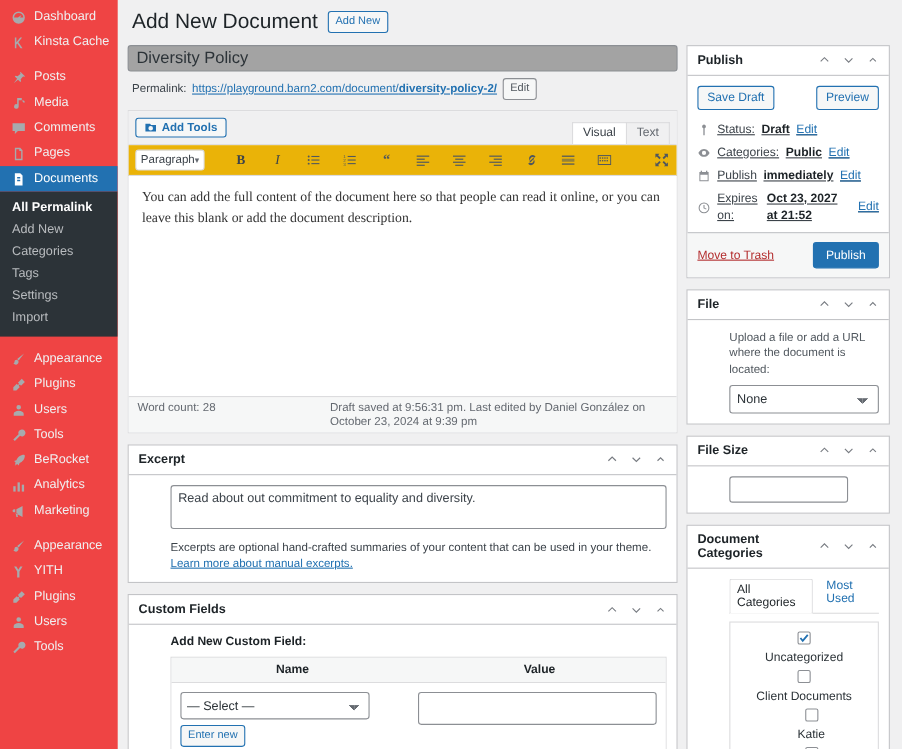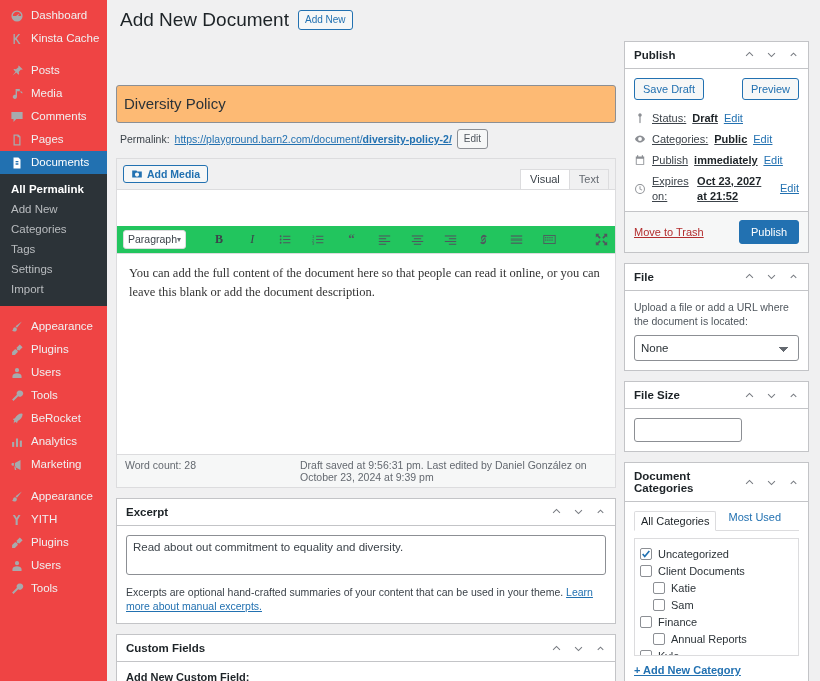--- a/index.html
+++ b/index.html
@@ -46,47 +46,45 @@
   }
   .btn.small { font-size:10px; padding:1px 6px; }
   .btn.gray { border-color:#8c8f94; color:#50575e; }
 
   .columns { display:flex; gap:8px; align-items:flex-start; }
   .col-main { width:500px; }
   .col-side { width:185px; }
 
   
   .title-input {
-    width:100%; height:38px; border:1px solid #8c8f94; background:#fdba74; border-radius:3px;
+    width:100%; height:24px; border:1px solid #8c8f94; background:#a3a3a3; border-radius:3px;
     font-size:15px; color:#2c3338; padding:0 7px; font-family:"Liberation Sans", sans-serif;
     outline:none;
-    margin-top:44px;
   }
   .permalink-row { display:flex; align-items:center; gap:5px; margin:6px 0 9px 4px; font-size:10.5px; color:#3c434a; }
   .permalink-row a { color:#2271b1; text-decoration:underline; }
   .permalink-row a b { font-weight:bold; }
 
   
   .editor-wrap { background:#fff; border:1px solid #dcdcde; }
   .media-bar { display:flex; align-items:flex-end; justify-content:space-between; padding:6px 6px 0 6px; background:#f0f0f1; border-bottom:1px solid #dcdcde; }
   .addmedia {
     display:inline-flex; align-items:center; gap:4px; border:1px solid #2271b1; background:#f6f7f7;
     color:#2271b1; border-radius:3px; font-size:10.5px; padding:2px 7px; margin-bottom:6px; cursor:pointer; font-weight:600;
   }
   .addmedia svg { width:12px; height:12px; fill:#2271b1; }
   .vt-tabs { display:flex; gap:0; }
   .vt-tab {
     border:1px solid #dcdcde; border-bottom:none; background:#f0f0f1; color:#646970;
     font-size:11px; padding:3px 9px 4px 9px; cursor:pointer; margin-left:-1px;
   }
   .vt-tab.active { background:#fff; color:#3c434a; position:relative; z-index:2; }
   .tool-bar {
-    display:flex; align-items:center; gap:19px; padding:4px 6px; background:#22c55e;
+    display:flex; align-items:center; gap:19px; padding:4px 6px; background:#eab308;
     border-bottom:1px solid #dcdcde;
-    margin-top:36px;
   }
   .sel-para {
     display:inline-flex; align-items:center; justify-content:space-between; width:72px;
     border:1px solid #dcdcde; background:#fff; border-radius:3px; font-size:10.5px; color:#3c434a;
     padding:1px 4px; height:19px; margin-right:7px; cursor:pointer;
   }
   .sel-para .car { font-size:8px; color:#646970; }
   .tbtn { width:19px; height:19px; display:inline-flex; align-items:center; justify-content:center; cursor:pointer; }
   .tbtn svg { fill:#50575e; }
   .tbtn.b { font-weight:bold; font-size:12px; color:#3c434a; font-family:"Liberation Serif", serif; }
@@ -107,21 +105,21 @@
   
   .postbox { background:#fff; border:1px solid #c3c4c7; margin-top:10px; }
   .postbox-head {
     display:flex; align-items:center; justify-content:space-between;
     padding:7px 9px; border-bottom:1px solid #c3c4c7;
   }
   .postbox-title { font-size:11.5px; font-weight:bold; color:#1d2327; }
   .handle-icons { display:flex; align-items:center; gap:11px; color:#787c82; }
   .handle-icons span { cursor:pointer; display:inline-flex; }
   .handle-icons svg { width:11px; height:11px; stroke:#787c82; fill:none; stroke-width:1.5; }
-  .postbox-body { padding:9px; }
+  .postbox-body { padding:9px;margin-left:29px; }
 
   textarea.excerpt {
     width:100%; height:40px; border:1px solid #8c8f94; border-radius:3px; resize:none;
     font-family:"Liberation Sans", sans-serif; font-size:11.5px; color:#3c434a; padding:5px 6px; outline:none;
   }
   .hint { font-size:10.5px; color:#3c434a; margin-top:7px; line-height:1.4; }
   .hint a { color:#2271b1; text-decoration:underline; }
 
   
   .cf-label { font-size:11px; font-weight:bold; color:#1d2327; margin-bottom:8px; }
@@ -175,21 +173,21 @@
     width:108px; height:24px; border:1px solid #8c8f94; border-radius:3px; background:#fff;
     font-size:11.5px; padding:0 5px; font-family:"Liberation Sans", sans-serif; outline:none;
   }
 
   
   .cat-tabs { display:flex; gap:12px; border-bottom:1px solid #dcdcde; padding:0 0 4px 0; margin-bottom:7px; }
   .cat-tab { font-size:11px; color:#2271b1; cursor:pointer; padding-bottom:3px; }
   .cat-tab.active { color:#1d2327; border:1px solid #dcdcde; border-bottom:1px solid #fff; background:#fff;
     padding:3px 6px; margin-bottom:-5px; border-radius:2px 2px 0 0; }
   .cat-list { border:1px solid #dcdcde; background:#fff; height:118px; overflow:hidden; padding:6px 5px; }
-  .cat-item { display:flex; align-items:center; gap:6px; font-size:11px; color:#2c3338; padding:2.5px 0; }
+  .cat-item { display:flex; align-items:center; gap:6px; font-size:11px; color:#2c3338; padding:2.5px 0;flex-direction:column; }
   .cat-item.child { padding-left:13px; }
   .cbox {
     width:12px; height:12px; border:1px solid #8c8f94; border-radius:2px; background:#fff;
     flex:0 0 12px; display:inline-flex; align-items:center; justify-content:center; cursor:pointer;
   }
   .cbox.checked svg { display:block; }
   .cbox svg { display:none; width:10px; height:10px; stroke:#2271b1; fill:none; stroke-width:2; }
   .add-cat { display:inline-block; margin-top:8px; font-size:11px; color:#2271b1; text-decoration:underline; cursor:pointer; font-weight:600; }
 </style>
 </head>
@@ -385,21 +383,21 @@
           <a href="#"><span>https://playground.barn2.com/document/</span><b>diversity-policy-2/</b></a>
           <span class="btn small gray">Edit</span>
         </div>
 
         <div class="editor-wrap">
           <div class="media-bar">
             <div class="addmedia">
               <svg viewBox="0 0 20 20">
                   <path d="M2 4h7l1.5 2H18v10H2V4zm8 3.5a3.5 3.5 0 100 7 3.5 3.5 0 000-7z"></path>
                 </svg>
-              <span>Add Media</span>
+              <span>Add Tools</span>
             </div>
             <div class="vt-tabs">
               <div class="vt-tab active">Visual</div>
               <div class="vt-tab">Text</div>
             </div>
           </div>
 
           <div class="tool-bar">
             <div class="sel-para">
               <span>Paragraph</span>

